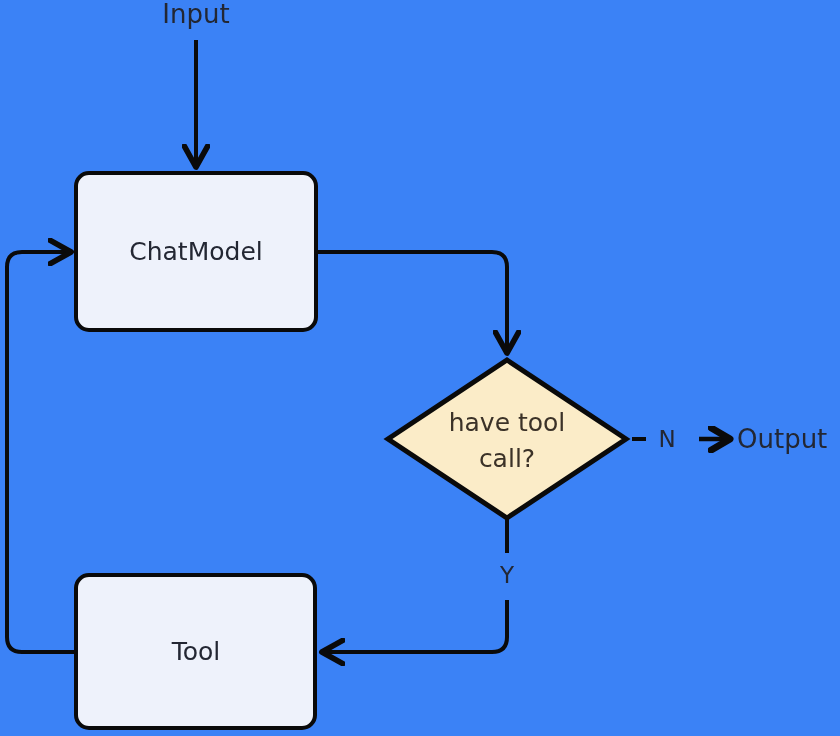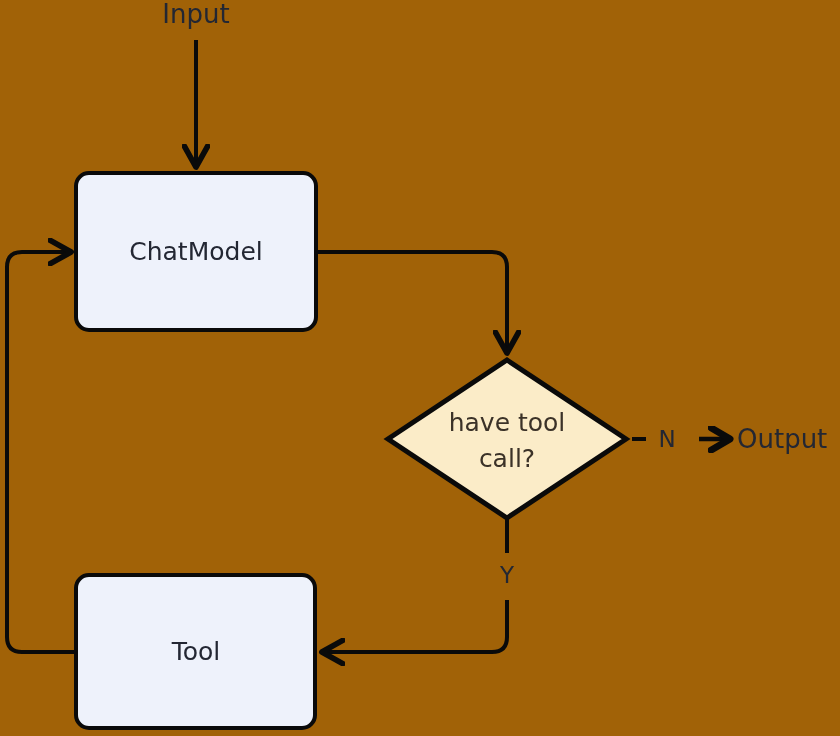--- a/index.html
+++ b/index.html
@@ -11,21 +11,21 @@
   body {
     width: 840px;
     height: 736px;
     font-family: "DejaVu Sans", "Liberation Sans", sans-serif;
     overflow: hidden;
   }
   #diagram-root {
     position: relative;
     width: 840px;
     height: 736px;
-    background: #a16207;
+    background: #3b82f6;
   }
   svg.flow {
     display: block;
     width: 840px;
     height: 736px;
   }
   .node-label {
     font-family: "DejaVu Sans", "Liberation Sans", sans-serif;
     font-size: 25px;
     dominant-baseline: middle;

